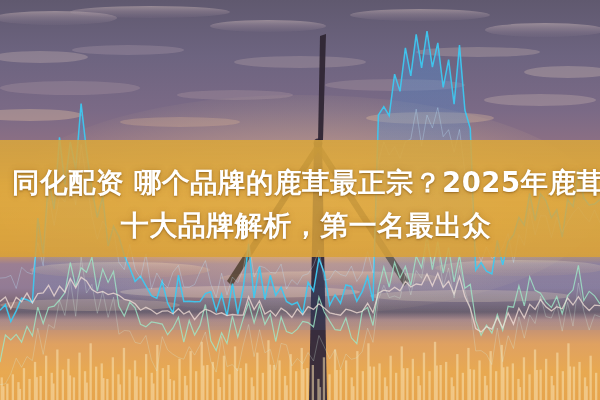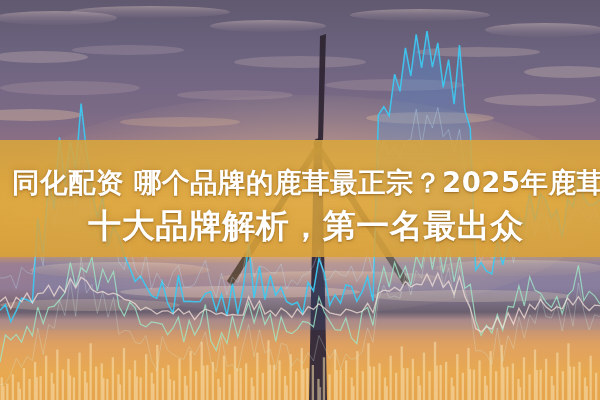--- a/index.html
+++ b/index.html
@@ -20,21 +20,21 @@
     font-weight:700;
     line-height:44px;
     letter-spacing:0.5px;
     white-space:nowrap;
     text-shadow:
       0 1px 2px rgba(90,50,0,.45),
       0 0 6px rgba(120,70,0,.30);
     margin-left: 12px;
   }
   .hl-line-1{font-size:27.5px;}
-  .hl-line-2{font-size:33px;}
+  .hl-line-2{font-size:28px;}
 </style>
 </head>
 <body>
 
 <div class="stage">
 
   <svg class="layer" viewBox="0 0 600 400" preserveAspectRatio="none">
     <defs>
       <linearGradient id="skyGrad" x1="0" y1="0" x2="0" y2="1">
         <stop offset="0%" stop-color="#60596f"></stop>

